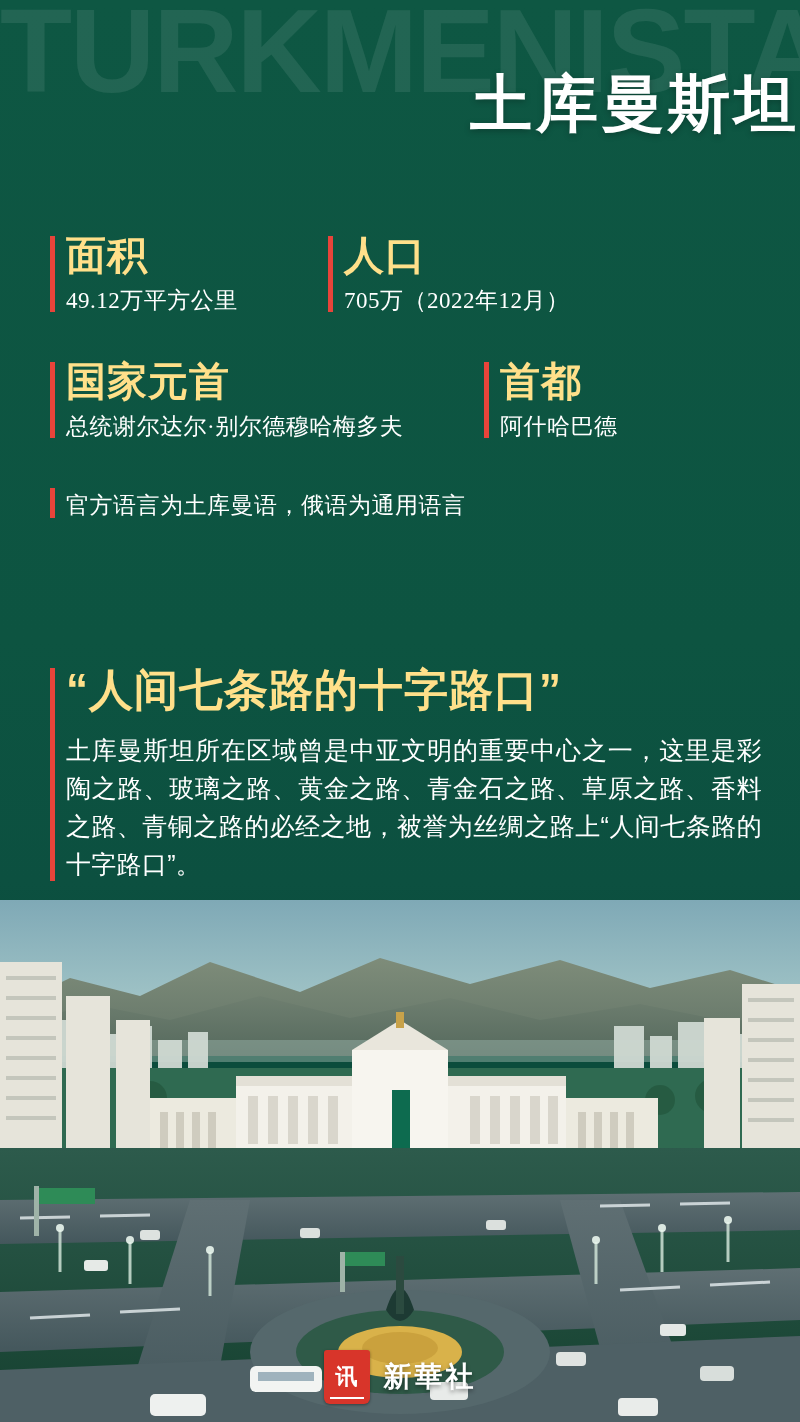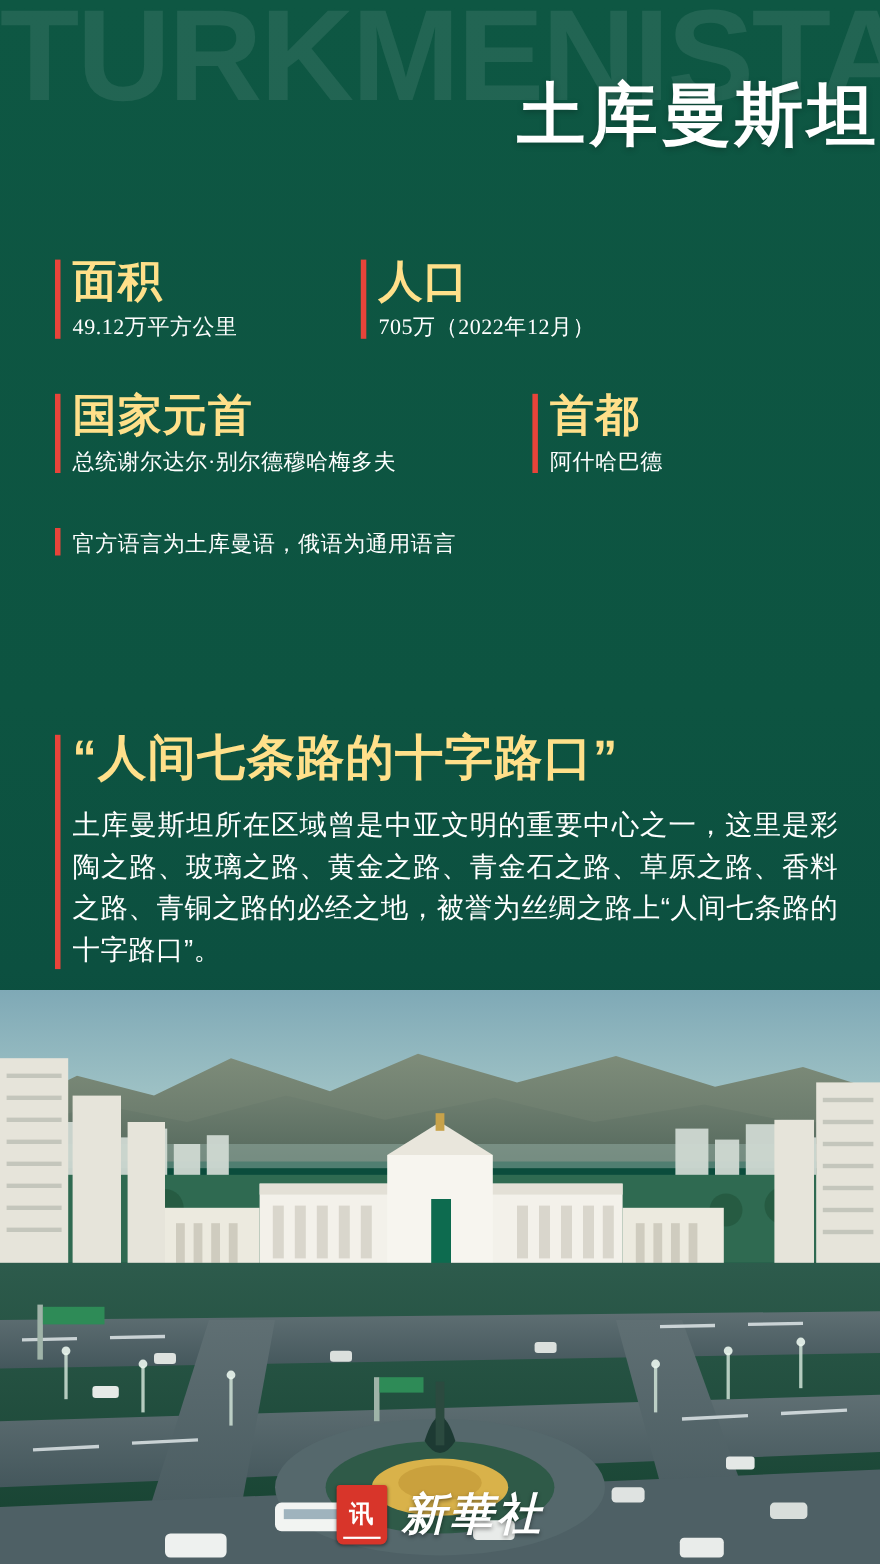--- a/index.html
+++ b/index.html
@@ -82,21 +82,21 @@
 
   .fact-label {
     font-size: 40px;
     font-weight: bold;
     color: #ffe08a;
     line-height: 1.18;
     letter-spacing: 1px;
   }
   .fact-value {
     margin-top: 6px;
-    font-size: 20px;
+    font-size: 23px;
     color: #ffffff;
     line-height: 1.35;
     letter-spacing: 0.5px;
   }
 
   
   .feature {
     position: absolute;
     top: 650px;
     left: 50px;
@@ -172,23 +172,22 @@
     content: "";
     position: absolute;
     left: 6px;
     right: 6px;
     bottom: 5px;
     height: 2px;
     background: #fff;
   }
   .logo-text {
     font-family: "Liberation Serif", "DejaVu Serif", serif;
-    font-style: italic;
-    font-weight: bold;
-    font-size: 40px;
+    font-weight: bold;
+    font-size: 28px;
     color: #ffffff;
     letter-spacing: 3px;
     text-shadow: 0 2px 4px rgba(0,0,0,0.45);
   }
 </style>
 </head>
 <body>
 
 <div id="poster">
 

